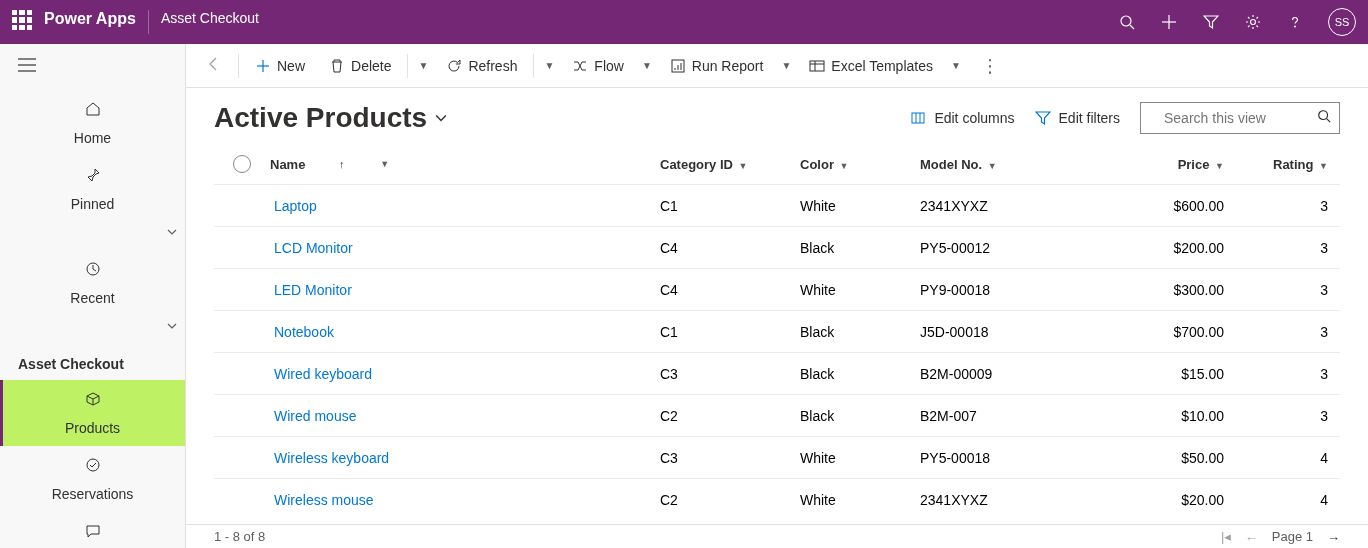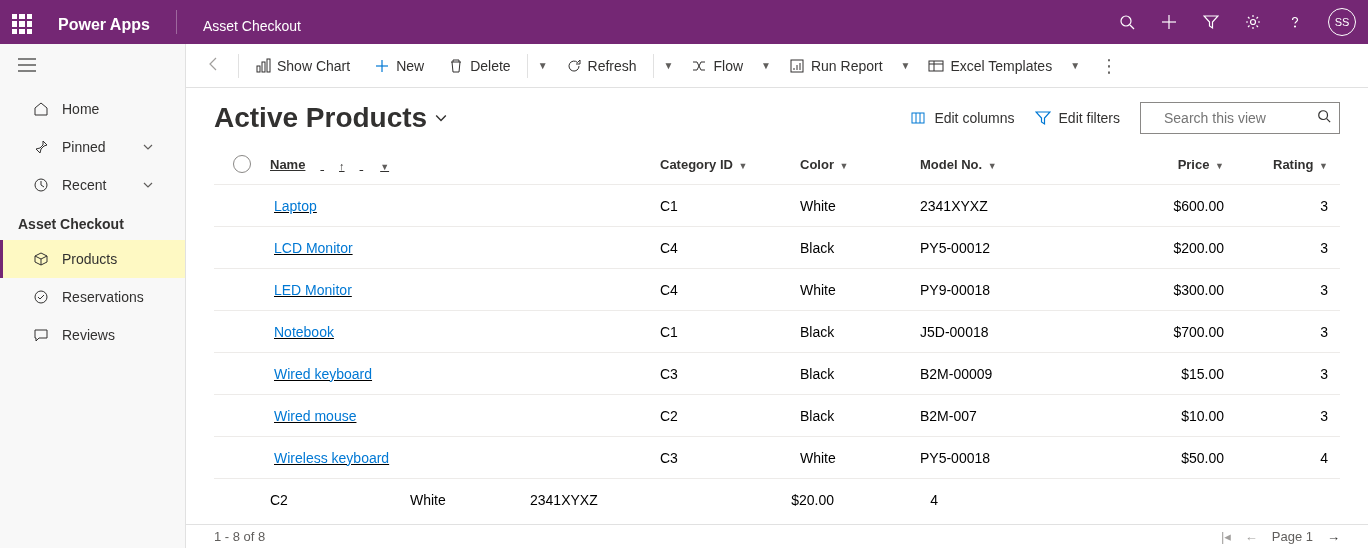--- a/index.html
+++ b/index.html
@@ -3,37 +3,37 @@
   <meta charset="utf-8">
   <style>
     * { margin: 0; padding: 0; box-sizing: border-box; font-family: "Segoe UI", sans-serif; }
     body { width: 1368px; height: 548px; overflow: hidden; background: #fff; }
     
     .header {
       height: 44px; background: #742774; color: #fff;
       display: flex; align-items: center; justify-content: space-between;
       padding: 0 12px;
     }
-    .header-left { display: flex; align-items: flex-end; gap: 26px; }
+    .header-left { display: flex; align-items: flex-start; gap: 12px; }
     .waffle { width: 20px; height: 20px; display: grid; grid-template-columns: repeat(3,1fr); grid-template-rows: repeat(3,1fr); gap: 2px; cursor: pointer; }
     .waffle span { background: #fff; }
     .app-name { font-weight: 600; font-size: 16px; }
     .divider-v { width: 1px; height: 24px; background: rgba(255,255,255,0.3); }
     .page-name { font-size: 14px; font-weight: 400; }
     .header-right { display: flex; align-items: center; gap: 24px; }
     .header-icon { width: 18px; height: 18px; cursor: pointer; display:flex; align-items:center; justify-content:center; }
     .avatar { width: 28px; height: 28px; border-radius: 50%; border: 1px solid #fff; display: flex; align-items: center; justify-content: center; font-size: 11px; cursor: pointer; }
     
     .main { display: flex; height: calc(100% - 44px); }
     
     .sidebar { width: 202px; border-right: 1px solid #e1e1e1; display: flex; flex-direction: column; background: #f8f8f8; }
     .hamburger { padding: 14px 18px; cursor: pointer; }
     .hamburger svg { width: 18px; height: 14px; }
-    .nav-item { display: flex; align-items: center; padding: 10px 32px; cursor: pointer; font-size: 14px; color: #323130; gap: 12px; position: relative; }
-    .nav-item.active { background: #fef9c3; }
+    .nav-item { display: flex; align-items: center; padding: 10px 8px; cursor: pointer; font-size: 14px; color: #323130; gap: 12px; position: relative; flex-direction: column; }
+    .nav-item.active { background: #bef264; }
     .nav-item.active::before { content:""; position:absolute; left:0; top:0; bottom:0; width:3px; background:#742774; }
     .nav-icon { width: 18px; height: 18px; display:flex; align-items:center; justify-content:center; flex-shrink:0; }
     .nav-chevron { margin-left: auto; }
     .section-header { padding: 12px 18px 8px; font-size: 14px; font-weight: 600; color: #323130; }
     
     .content { flex: 1; display: flex; flex-direction: column; }
     
     .cmdbar { height: 44px; border-bottom: 1px solid #e1e1e1; display: flex; align-items: center; padding: 0 10px; gap: 4px; }
     .cmd-btn { display: flex; align-items: center; gap: 6px; padding: 6px 10px; cursor: pointer; font-size: 14px; color: #323130; border-radius: 2px; }
     .cmd-icon { width: 16px; height: 16px; display:flex; align-items:center; justify-content:center; }
@@ -51,21 +51,21 @@
     .va-btn .cmd-icon { color:#0078d4; }
     .search-box { position:relative; width:200px; height:32px; border:1px solid #8a8886; display:flex; align-items:center; padding:0 30px 0 23px; }
     .search-box input { border:none; outline:none; width:100%; font-size:14px; }
     .search-box .sicon { position:absolute; right:8px; color:#323130; }
     
     .grid { flex:1; padding: 0 28px; overflow:hidden; }
     .grid-head { display:flex; align-items:center; height:40px; font-size:13px; font-weight:600; color:#323130; }
     .grid-row { display:flex; align-items:center; height:42px; border-top:1px solid #edebe9; font-size:14px; }
     .col-check { width:56px; display:flex; align-items:center; justify-content:center; }
     .check-circle { width:18px; height:18px; border:1px solid #8a8886; border-radius:50%; cursor:pointer; }
-    .col-name { width:390px; display:flex; align-items:flex-end; gap:15px;text-decoration:underline; }
+    .col-name { width:390px; display:flex; align-items:center; gap:15px; }
     .col-cat { width:140px; }
     .col-color { width:120px; }
     .col-model { width:200px; }
     .col-price { width:120px; text-align:right; padding-right:16px; }
     .col-rating { width:100px; text-align:right; padding-right:12px; }
     .sort-arrow { font-size:11px; }
     .head-chev { font-size:9px; color:#605e5c; margin-left:2px; cursor:pointer; }
     .link-cell { color:#0078d4; cursor:pointer; padding-left:4px; }
     
     .footer { height:24px; border-top:1px solid #e1e1e1; display:flex; align-items:center; justify-content:space-between; padding:0 28px; font-size:13px; color:#605e5c; margin-top:auto; }
@@ -196,30 +196,20 @@
   </div>
 
   <div class="content">
     <div class="cmdbar">
       <div class="back-btn">
         <svg width="16" height="16" viewBox="0 0 16 16" fill="none" stroke="#a19f9d" stroke-width="1.2">
             <polyline points="10,2 4,8 10,14"></polyline>
           </svg>
       </div>
       <div class="cmd-sep"></div>
-      <div class="cmd-btn">
-        <span class="cmd-icon">
-            <svg width="16" height="16" viewBox="0 0 16 16" fill="none" stroke="#323130" stroke-width="1">
-              <rect x="2" y="8" width="3" height="6"></rect>
-              <rect x="7" y="4" width="3" height="10"></rect>
-              <rect x="12" y="1" width="3" height="13"></rect>
-            </svg>
-          </span>
-        <span>Show Chart</span>
-      </div>
       <div class="cmd-btn">
         <span class="cmd-icon blue">
             <svg width="16" height="16" viewBox="0 0 16 16" stroke="#0078d4" stroke-width="1.2">
               <line x1="8" y1="2" x2="8" y2="14"></line>
               <line x1="2" y1="8" x2="14" y2="8"></line>
             </svg>
           </span>
         <span>New</span>
       </div>
       <div class="cmd-btn">
@@ -398,20 +388,23 @@
               <span class="link-cell">Wireless keyboard</span>
             </div>
     <div class="col-cat">C3</div>
     <div class="col-color">White</div>
     <div class="col-model">PY5-00018</div>
     <div class="col-price">$50.00</div>
     <div class="col-rating">4</div>
           </div>
           <div class="grid-row">
     <div class="col-check"></div>
+    <div class="col-name">
+              <span class="link-cell">Wireless mouse</span>
+            </div>
     <div class="col-cat">C2</div>
     <div class="col-color">White</div>
     <div class="col-model">2341XYXZ</div>
     <div class="col-price">$20.00</div>
     <div class="col-rating">4</div>
           </div>
         </div>
     </div>
 
     <div class="footer">

